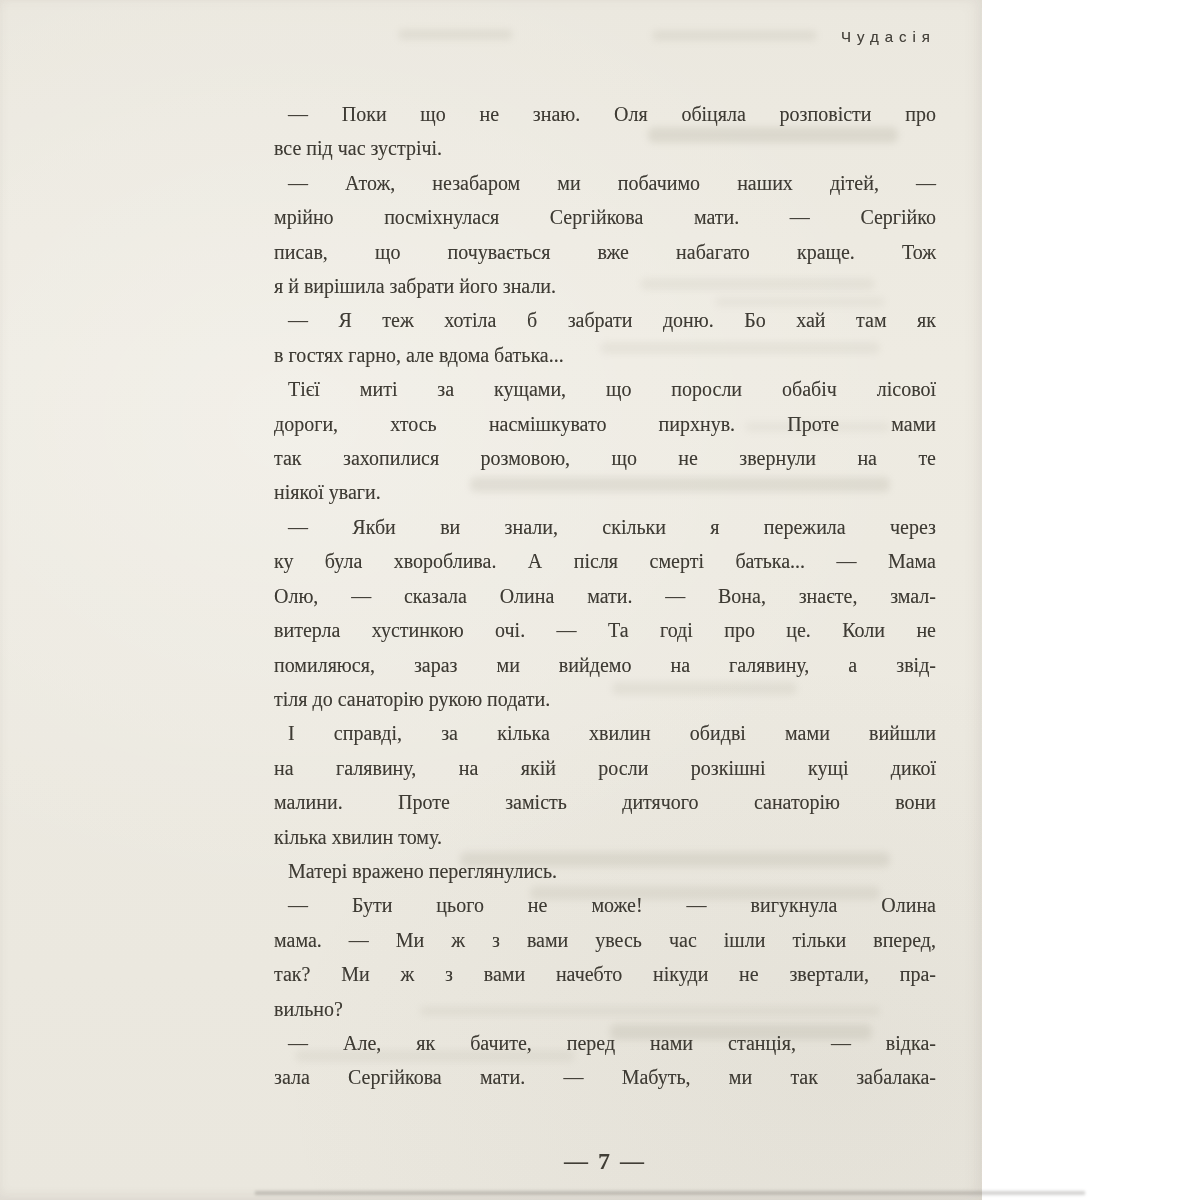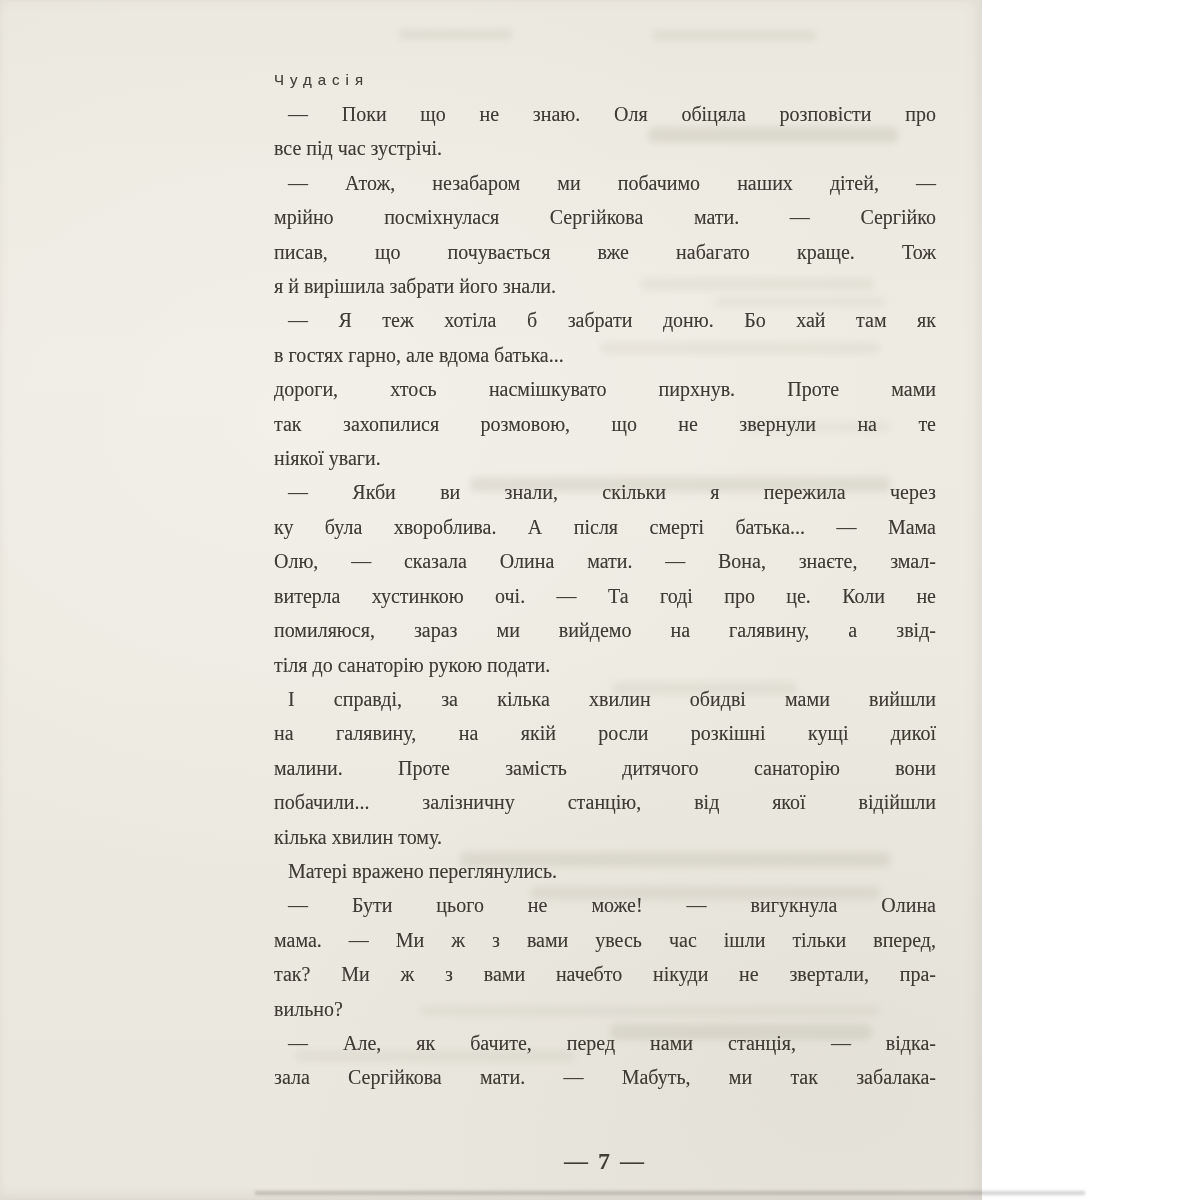--- a/index.html
+++ b/index.html
@@ -17,27 +17,26 @@
     background:
       radial-gradient(ellipse 900px 700px at 30% 35%, rgba(255,255,255,0.25), rgba(255,255,255,0) 70%),
       radial-gradient(ellipse 800px 600px at 85% 90%, rgba(120,115,100,0.06), rgba(120,115,100,0) 70%),
       linear-gradient(180deg, #ebe8df 0%, #eeebe2 30%, #ece9e0 62%, #eae7de 100%);
     box-shadow: inset -7px 0 14px rgba(90,85,70,0.05), inset 0 -5px 12px rgba(90,85,70,0.05);
   }
 
   
   .running-head {
     position: absolute; left: 274px; top: 27px; width: 662px;
-    text-align: left;
+    text-align: right;
     font-family: "Liberation Sans", "DejaVu Sans", sans-serif;
     font-size: 15px; line-height: 19px;
     letter-spacing: 6px;
     color: #44413a;
     text-shadow: 0 0 0.5px rgba(68,65,58,0.4);
-    margin-top: 43px;
   }
 
   
   .text-block {
     position: absolute; left: 274px; top: 97px; width: 662px;
     font-size: 20px; line-height: 34.4px;
     color: #3e3b34;
     text-shadow: 0 0 0.6px rgba(56,52,44,0.35);
   }
   .line { text-align: justify; text-align-last: justify; white-space: normal; }
@@ -95,33 +94,33 @@
 
     <div class="text-block">
         <div class="line f">— Поки що не знаю. Оля обіцяла розповісти про</div>
         <div class="line e">все під час зустрічі.</div>
         <div class="line f">— Атож, незабаром ми побачимо наших дітей, —</div>
         <div class="line">мрійно посміхнулася Сергійкова мати. — Сергійко</div>
         <div class="line">писав, що почувається вже набагато краще. Тож</div>
         <div class="line e">я й вирішила забрати його знали.</div>
         <div class="line f">— Я теж хотіла б забрати доню. Бо хай там як</div>
         <div class="line e">в гостях гарно, але вдома батька...</div>
+        <div class="line f">Тієї миті за кущами, що поросли обабіч лісової</div>
         <div class="line">дороги, хтось насмішкувато пирхнув. Проте мами</div>
         <div class="line">так захопилися розмовою, що не звернули на те</div>
         <div class="line e">ніякої уваги.</div>
         <div class="line f">— Якби ви знали, скільки я пережила через</div>
         <div class="line">ку була хвороблива. А після смерті батька... — Мама</div>
         <div class="line">Олю, — сказала Олина мати. — Вона, знаєте, змал-</div>
         <div class="line">витерла хустинкою очі. — Та годі про це. Коли не</div>
         <div class="line">помиляюся, зараз ми вийдемо на галявину, а звід-</div>
         <div class="line e">тіля до санаторію рукою подати.</div>
         <div class="line f">І справді, за кілька хвилин обидві мами вийшли</div>
         <div class="line">на галявину, на якій росли розкішні кущі дикої</div>
         <div class="line">малини. Проте замість дитячого санаторію вони</div>
-        <div class="line">побачили... залізничну станцію, від якої відійшли</div>
         <div class="line e">кілька хвилин тому.</div>
         <div class="line f e">Матері вражено переглянулись.</div>
         <div class="line f">— Бути цього не може! — вигукнула Олина</div>
         <div class="line">мама. — Ми ж з вами увесь час ішли тільки вперед,</div>
         <div class="line">так? Ми ж з вами начебто нікуди не звертали, пра-</div>
         <div class="line e">вильно?</div>
         <div class="line f">— Але, як бачите, перед нами станція, — відка-</div>
         <div class="line">зала Сергійкова мати. — Мабуть, ми так забалака-</div>
       </div>
 

